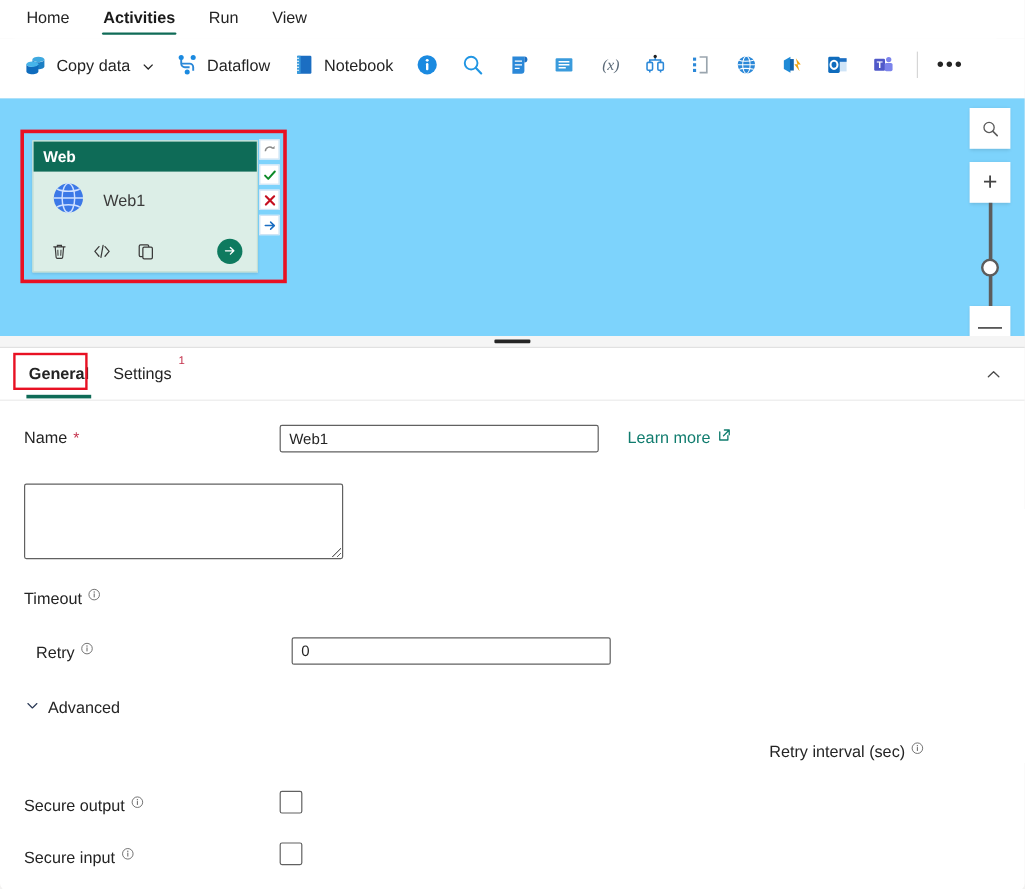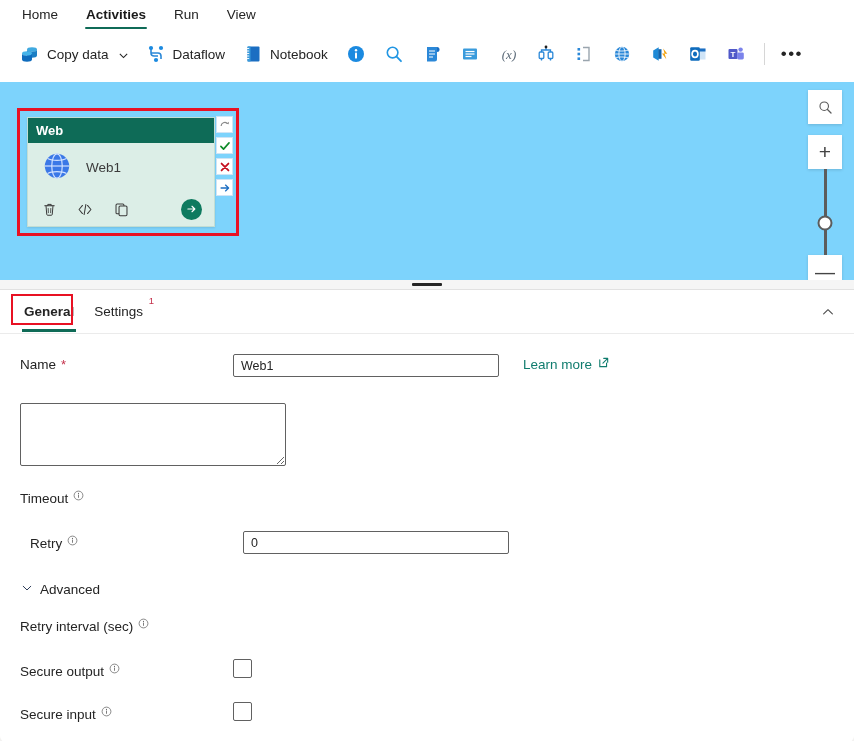--- a/index.html
+++ b/index.html
@@ -710,21 +710,21 @@
         <span>
           <svg viewBox="0 0 14 14" width="12" height="12">
             <path d="M2.6 5L7 9.3 11.4 5" stroke="#2b3a56" stroke-width="1.15" fill="none" stroke-linecap="round" stroke-linejoin="round"></path>
           </svg>
         </span>
         <span>Advanced</span>
       </div>
 
       <div class="spacer-sm"></div>
 
-      <div class="row" style="margin-bottom:16px;">
+      <div class="row" style="margin-bottom:16px;justify-content:flex-end;">
         <div class="row-label">
           <span>Retry interval (sec)</span>
           <span class="info-i">
             <svg viewBox="0 0 14 14" width="11" height="11">
               <circle cx="7" cy="7" r="5.6" stroke="#6b6b6b" stroke-width="1" fill="none"></circle>
               <circle cx="7" cy="4.3" r="0.75" fill="#6b6b6b"></circle>
               <rect x="6.45" y="5.8" width="1.1" height="4.1" fill="#6b6b6b"></rect>
             </svg>
           </span>
         </div>

